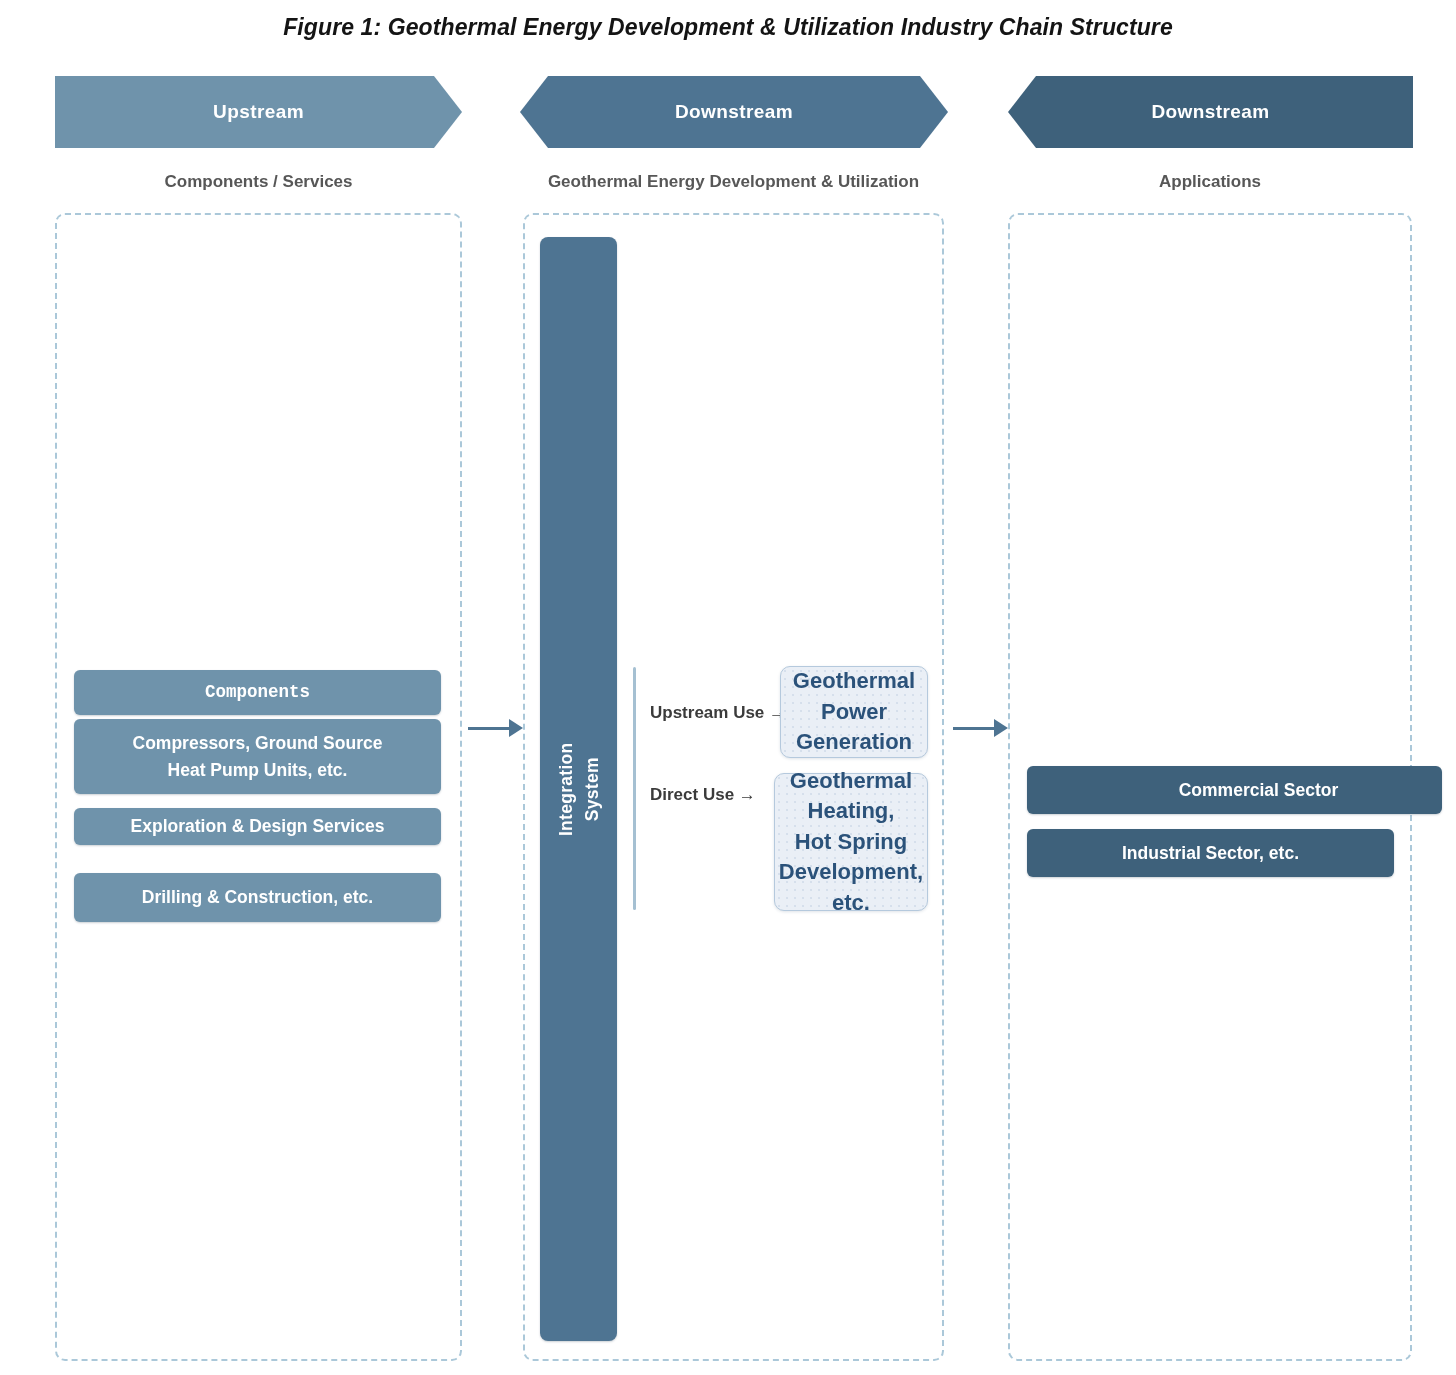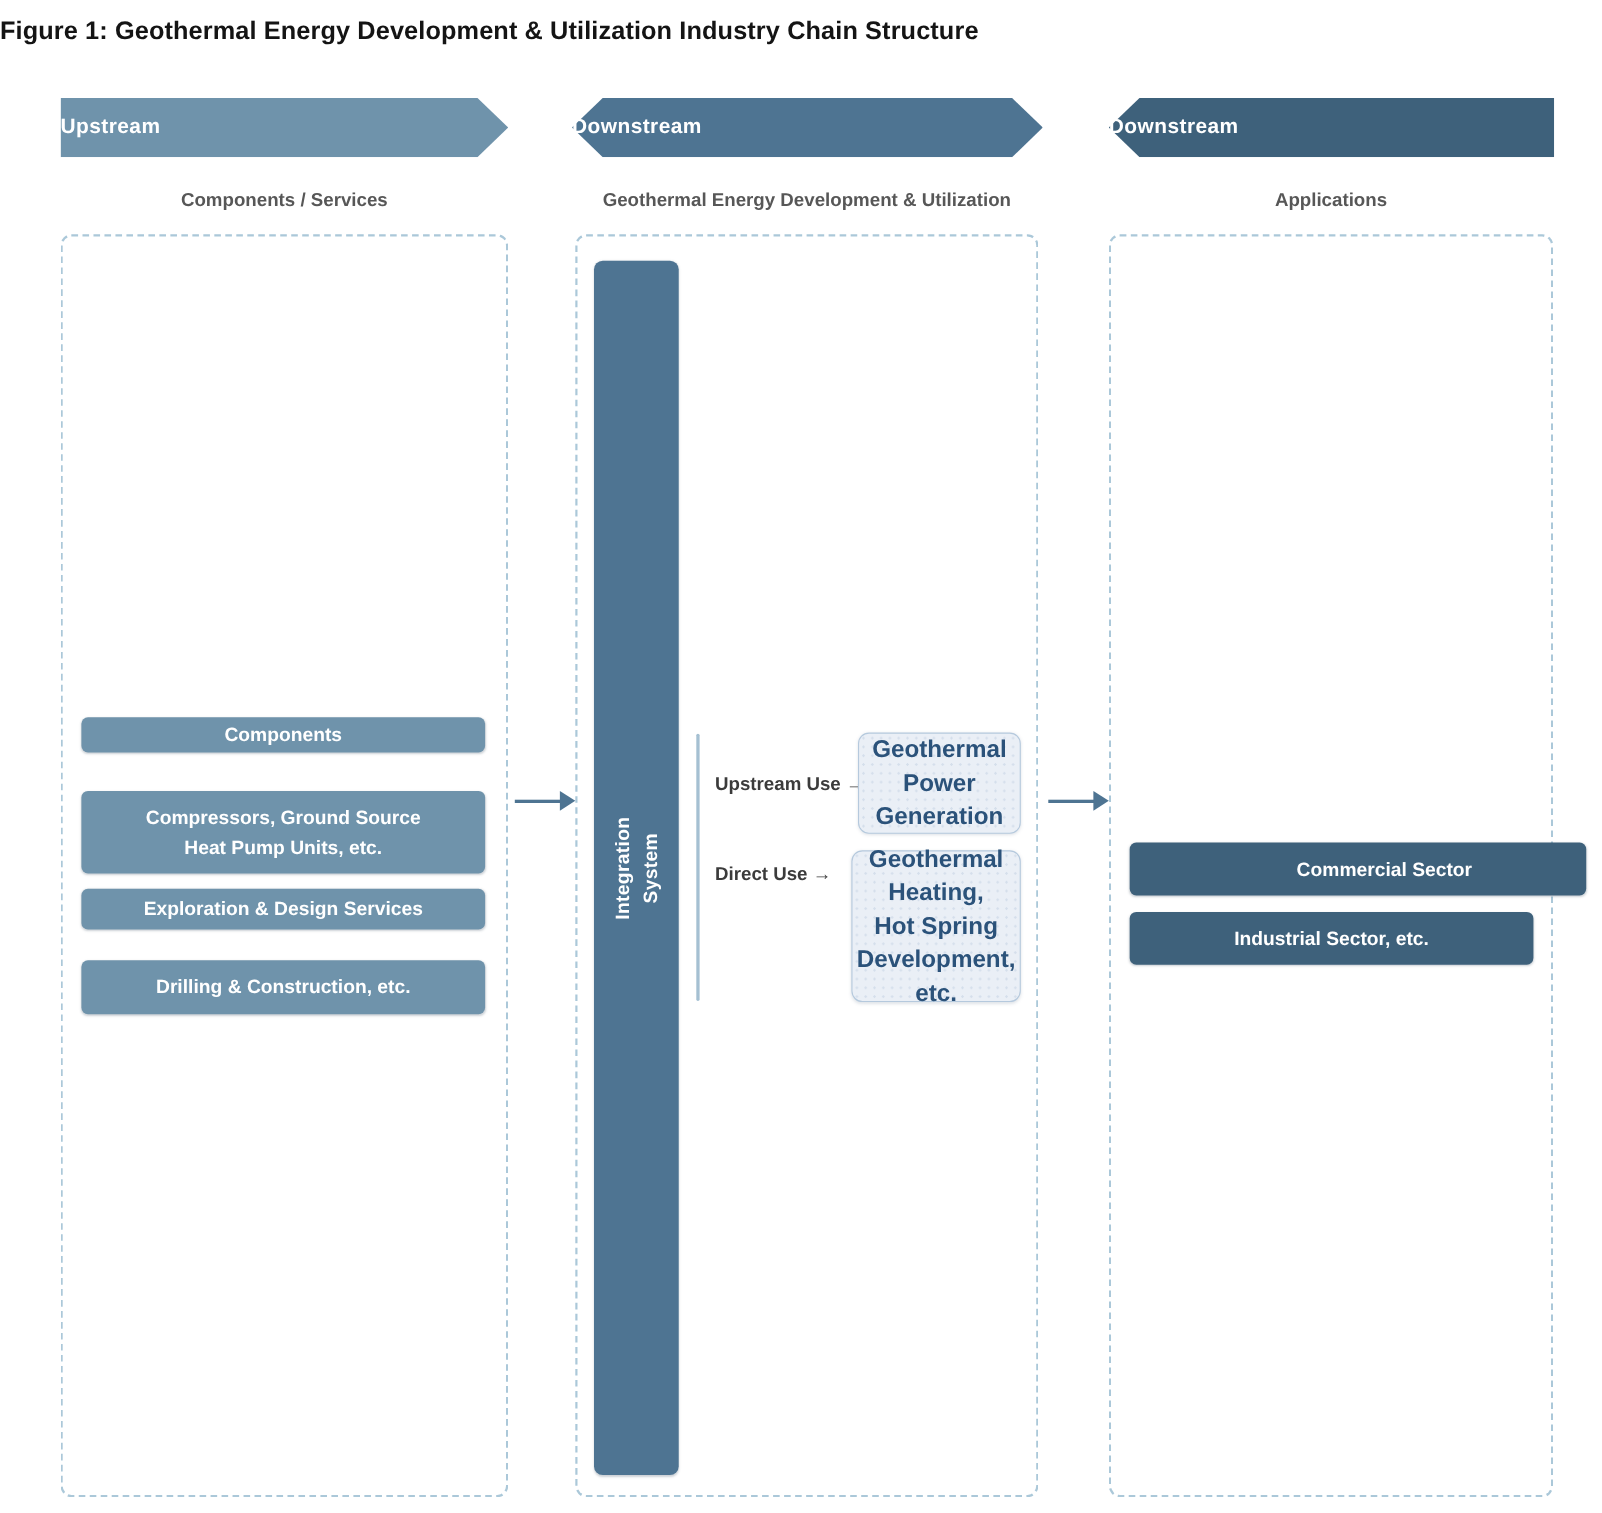--- a/index.html
+++ b/index.html
@@ -8,34 +8,35 @@
     width: 1456px;
     height: 1375px;
     background: #ffffff;
     font-family: "Liberation Sans", sans-serif;
     overflow: hidden;
   }
   .title {
     position: absolute;
     top: 14px; left: 0; width: 100%;
     margin: 0;
-    text-align: left;
+    text-align: center;
     font-size: 23px;
     font-weight: bold;
     color: #141414;
     letter-spacing: 0.1px;
+    font-style: italic;
   }
   
   .banner {
     position: absolute;
-    top: 89px;
-    height: 54px;
-    display: flex;
-    align-items: center;
-    justify-content: flex-start;
+    top: 76px;
+    height: 72px;
+    display: flex;
+    align-items: center;
+    justify-content: center;
     color: #ffffff;
     font-size: 19px;
     font-weight: bold;
     letter-spacing: 0.4px;
     filter: drop-shadow(0 1px 2px rgba(50,70,90,0.28));
   }
   .banner-up {
     left: 55px; width: 407px;
     background: #6f93ab;
     clip-path: polygon(0 0, calc(100% - 28px) 0, 100% 50%, calc(100% - 28px) 100%, 0 100%);
@@ -201,21 +202,21 @@
   </div>
 
   <div class="sublabel sub-up">Components / Services</div>
   <div class="sublabel sub-mid">Geothermal Energy Development &amp; Utilization</div>
   <div class="sublabel sub-down">Applications</div>
 
   <div class="column col-up"></div>
   <div class="column col-mid"></div>
   <div class="column col-down"></div>
 
-  <div class="chip up" style="top:652px; height:32px;">Components</div>
+  <div class="chip up" style="top:670px; height:45px;font-family:Liberation Mono, monospace;">Components</div>
   <div class="chip up" style="top:719px; height:75px;">Compressors, Ground Source
 Heat Pump Units, etc.</div>
   <div class="chip up" style="top:808px; height:37px;">Exploration &amp; Design Services</div>
   <div class="chip up" style="top:873px; height:49px;">Drilling &amp; Construction, etc.</div>
 
   <div class="integration-bar">
     <span class="rot">Integration
 System</span>
   </div>
 

